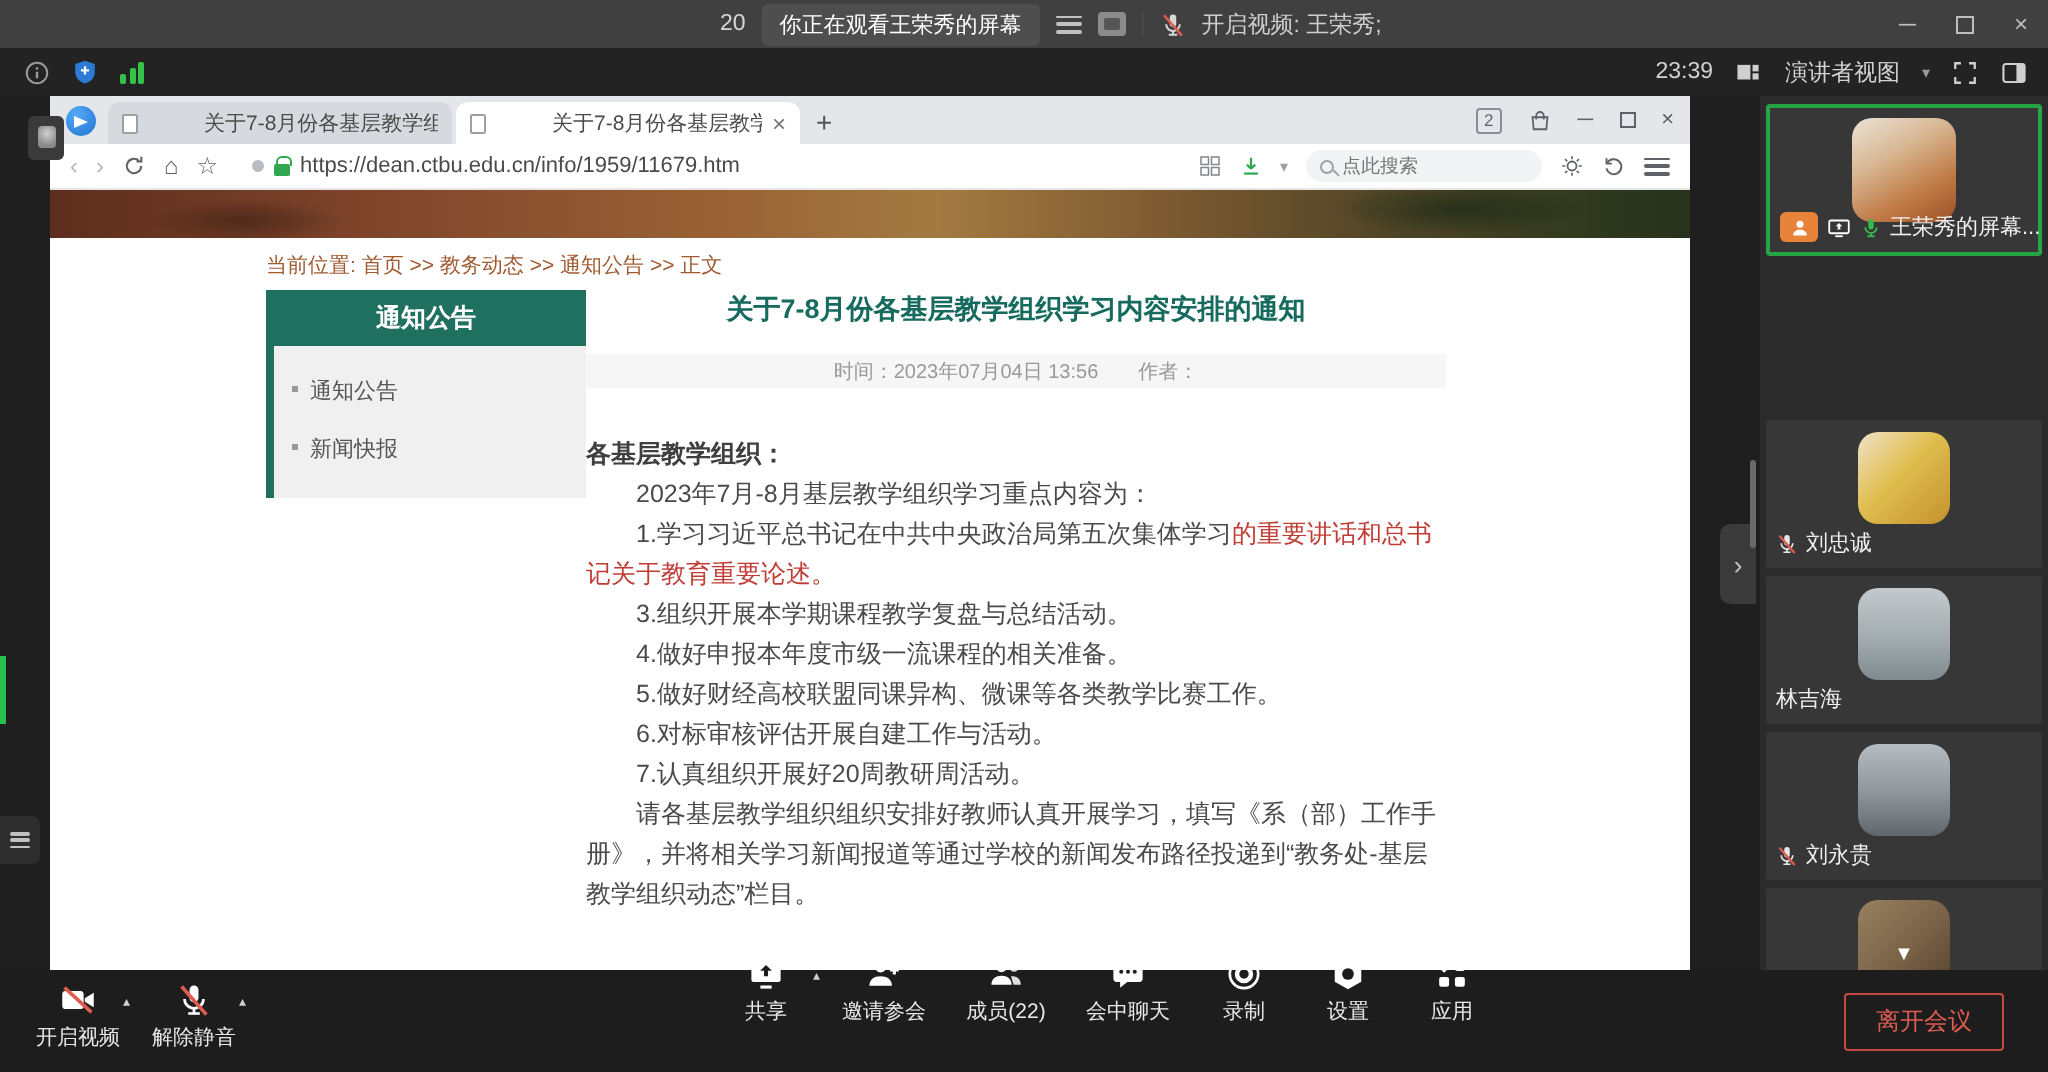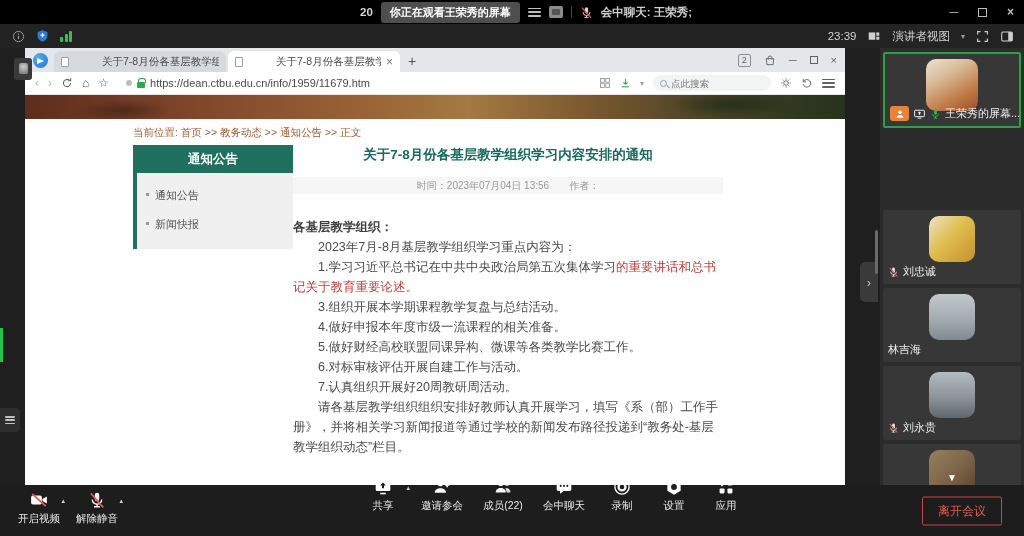--- a/index.html
+++ b/index.html
@@ -1,20 +1,20 @@
 <!DOCTYPE html>
 <html><head>
 <meta charset="utf-8">
 <style>
   * { box-sizing: border-box; margin: 0; padding: 0; }
   html,body { width:1024px; height:536px; overflow:hidden; }
   body { font-family:"Liberation Sans", sans-serif; background:#1b1b1b; position:relative; }
 
   
-  .titlebar { position:absolute; top:0; left:0; width:1024px; height:24px; background:#000000;font-weight:bold; }
+  .titlebar { position:absolute; top:0; left:0; width:1024px; height:24px; background:#404040; }
   .tb-center { position:absolute; left:420px; top:0; height:24px; display:flex; align-items:center; gap:8px; }
   .tb-timer { color:#d6d6d6; font-size:11.5px; }
   .tb-tooltip { background:#4e4e4e; color:#fff; font-size:11px; padding:3px 9px; border-radius:3px; white-space:nowrap; }
   .hamb { width:13px; height:9px; display:flex; flex-direction:column; justify-content:space-between; cursor:pointer; }
   .hamb i { display:block; height:1.5px; background:#c0c0c0; border-radius:1px; }
   .boardicon { width:14px; height:12px; background:#8b8b8b; border-radius:2px; position:relative; }
   .boardicon i { position:absolute; left:3px; top:3px; right:3px; bottom:3px; background:#555; display:block; border-radius:1px; }
   .vdiv { width:1px; height:12px; background:#4a4a4a; }
   .tb-speaking { color:#cfcfcf; font-size:11.5px; white-space:nowrap; }
   .win-controls { position:absolute; right:10px; top:0; height:24px; display:flex; align-items:center; gap:20px; color:#bdbdbd; font-size:12px; }
@@ -133,21 +133,21 @@
     <span class="boardicon">
         <i></i>
       </span>
     <span class="vdiv"></span>
     <svg width="13" height="13" viewBox="0 0 16 16">
       <rect x="6" y="1.5" width="4" height="7.5" rx="2" fill="#d8d8d8"></rect>
       <path d="M3.8 7.5a4.2 4.2 0 0 0 8.4 0" fill="none" stroke="#d8d8d8" stroke-width="1.2"></path>
       <path d="M8 11.7v2.3M5.4 14h5.2" stroke="#d8d8d8" stroke-width="1.2"></path>
       <line x1="2.5" y1="2" x2="13.5" y2="14.5" stroke="#e05c51" stroke-width="1.6"></line>
     </svg>
-    <span class="tb-speaking">会中聊天: 王荣秀;</span>
+    <span class="tb-speaking">开启视频: 王荣秀;</span>
   </div>
   <div class="win-controls">
     <span>─</span>
     <span class="maxbox"></span>
     <span>×</span>
   </div>
 </div>
 
 <div class="statusbar">
   <div class="sb-left">

